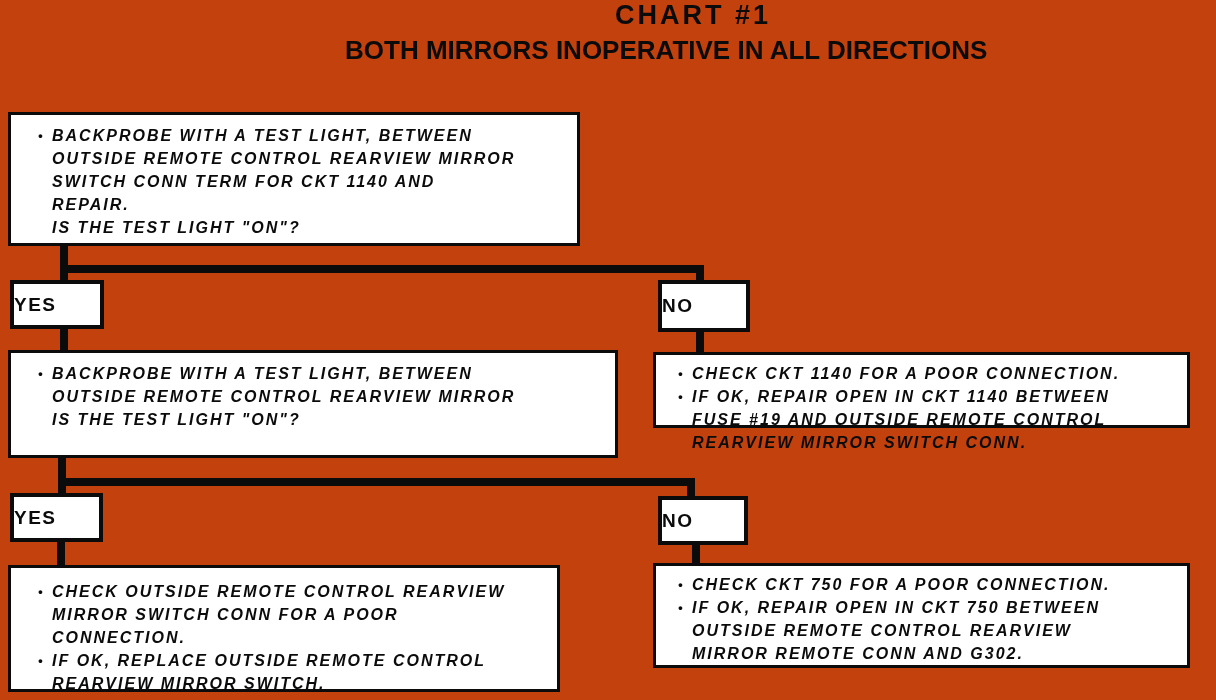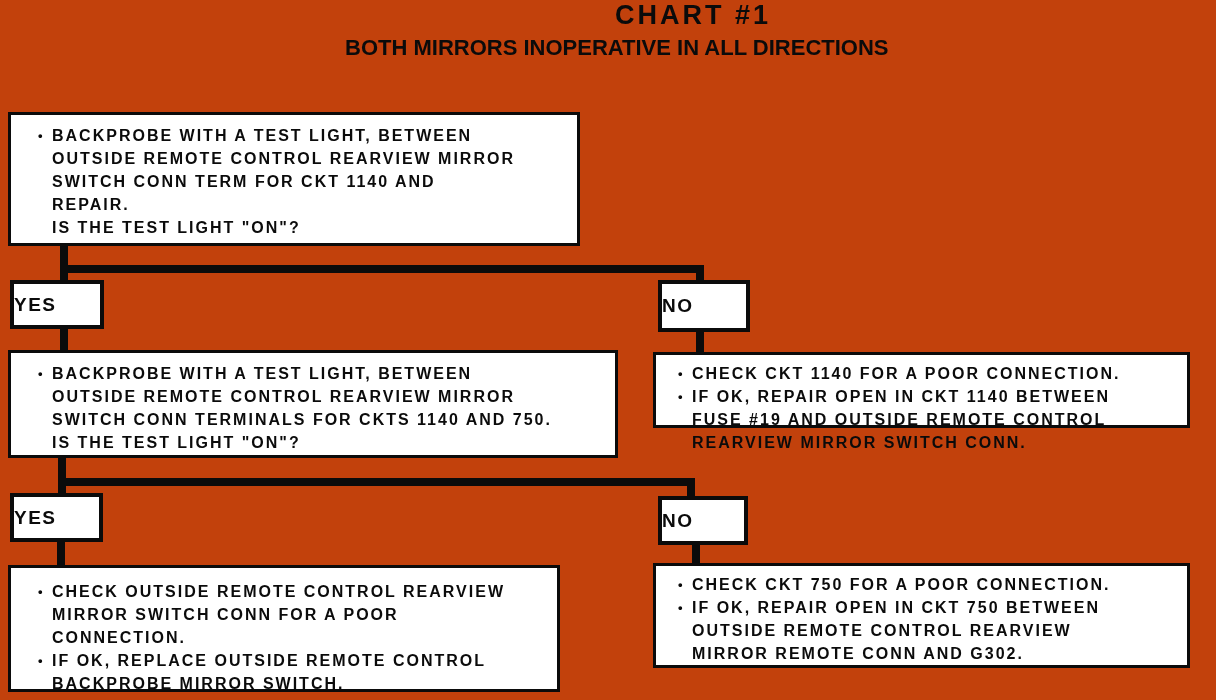--- a/index.html
+++ b/index.html
@@ -23,35 +23,36 @@
     top: 0px;
     left: 615px;
     font-size: 27px;
     letter-spacing: 3px;
     white-space: nowrap;
   }
   .subtitle {
     position: absolute;
     top: 35px;
     left: 345px;
-    font-size: 22px;
+    font-size: 26px;
     letter-spacing: 0px;
     white-space: nowrap;
   }
   .box {
     position: absolute;
     box-sizing: border-box;
     border: 3px solid #0b0b0b;
     background: #ffffff;
     z-index: 2;
   }
   .textbox {
     font-size: 16px;
     line-height: 23px;
     letter-spacing: 2px;
+    font-style: italic;
   }
   .q-left  { padding: 9px 4px 0 27px; }
   .a-left  { padding: 12px 4px 0 27px; }
   .a-right { padding: 7px 4px 0 22px; }
   .ln { white-space: nowrap; }
   .bu {
     display: inline-block;
     width: 14px;
     font-size: 13px;
     vertical-align: 1px;
@@ -102,21 +103,20 @@
   <div class="box labelbox" style="left:10px;top:280px;width:94px;height:49px;">
     <span>YES</span>
   </div>
   <div class="box labelbox" style="left:658px;top:280px;width:92px;height:52px;">
     <span>NO</span>
   </div>
 
   <div class="box textbox q-left" style="left:8px;top:350px;width:610px;height:108px;">
     <div class="ln"><span class="bu">•</span><span>BACKPROBE WITH A TEST LIGHT, BETWEEN</span></div>
     <div class="ln cont"><span>OUTSIDE REMOTE CONTROL REARVIEW MIRROR</span></div>
-    <div class="ln cont"><span>SWITCH CONN TERMINALS FOR CKTS 1140 AND 750.</span></div>
     <div class="ln cont"><span>IS THE TEST LIGHT "ON"?</span></div>
   </div>
 
   <div class="box textbox a-right" style="left:653px;top:352px;width:537px;height:76px;">
     <div class="ln"><span class="bu">•</span><span>CHECK CKT 1140 FOR A POOR CONNECTION.</span></div>
     <div class="ln"><span class="bu">•</span><span>IF OK, REPAIR OPEN IN CKT 1140 BETWEEN</span></div>
     <div class="ln cont"><span>FUSE #19 AND OUTSIDE REMOTE CONTROL</span></div>
     <div class="ln cont"><span>REARVIEW MIRROR SWITCH CONN.</span></div>
   </div>
 
@@ -125,21 +125,21 @@
   </div>
   <div class="box labelbox" style="left:658px;top:496px;width:90px;height:49px;">
     <span>NO</span>
   </div>
 
   <div class="box textbox a-left" style="left:8px;top:565px;width:552px;height:127px;">
     <div class="ln"><span class="bu">•</span><span>CHECK OUTSIDE REMOTE CONTROL REARVIEW</span></div>
     <div class="ln cont"><span>MIRROR SWITCH CONN FOR A POOR</span></div>
     <div class="ln cont"><span>CONNECTION.</span></div>
     <div class="ln"><span class="bu">•</span><span>IF OK, REPLACE OUTSIDE REMOTE CONTROL</span></div>
-    <div class="ln cont"><span>BACKPROBE MIRROR SWITCH.</span></div>
+    <div class="ln cont"><span>REARVIEW MIRROR SWITCH.</span></div>
   </div>
 
   <div class="box textbox a-right" style="left:653px;top:563px;width:537px;height:105px;">
     <div class="ln"><span class="bu">•</span><span>CHECK CKT 750 FOR A POOR CONNECTION.</span></div>
     <div class="ln"><span class="bu">•</span><span>IF OK, REPAIR OPEN IN CKT 750 BETWEEN</span></div>
     <div class="ln cont"><span>OUTSIDE REMOTE CONTROL REARVIEW</span></div>
     <div class="ln cont"><span>MIRROR REMOTE CONN AND G302.</span></div>
   </div>
 
 </div>

